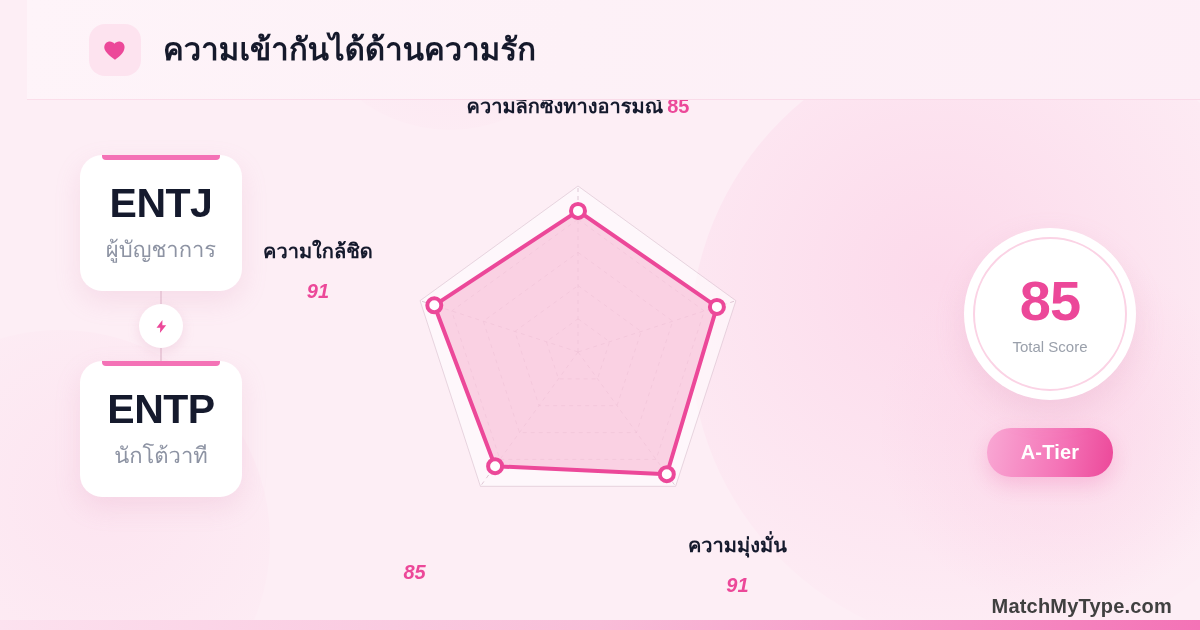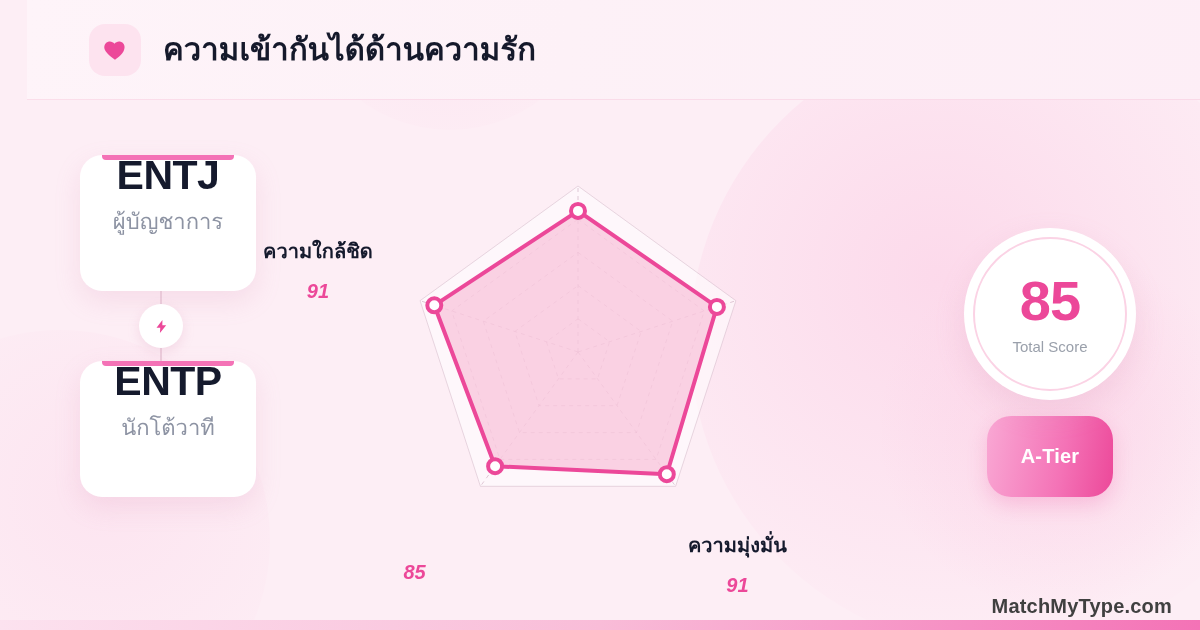--- a/index.html
+++ b/index.html
@@ -39,23 +39,23 @@
   }
   .heart-badge svg { width:26px; height:26px; display:block; }
   .header-title {
     font-size:31px; font-weight:bold; color:#15192b; letter-spacing:.1px;
     line-height:1.25; white-space:nowrap;
   }
 
   
   .types { position:absolute; left:80px; top:155px; width:162px; z-index:4; }
   .type-card {
-    position:relative; width:176px; height:136px; background:#fff; border-radius:22px;
+    position:relative; width:162px; height:136px; background:#fff; border-radius:22px;
     box-shadow:0 10px 26px rgba(214,139,176,.18);
-    display:flex; flex-direction:column; align-items:center; 
+    display:flex; flex-direction:column; align-items:center; justify-content:center;
     overflow:hidden;
   }
   .type-card .accent {
     position:absolute; top:0; left:22px; right:22px; height:5px;
     background:#f472b6; border-radius:0 0 4px 4px;
   }
   .type-code { font-size:41px; font-weight:bold; color:#151a2d; letter-spacing:-.5px; line-height:1; }
   .type-name { margin-top:13px; font-size:22px; color:#8d93a3; line-height:1.2; }
 
   .connector { height:70px; position:relative; display:flex; align-items:center; justify-content:center; }
@@ -93,21 +93,21 @@
     display:flex; flex-direction:column; align-items:center; justify-content:center;
     position:relative;
   }
   .score-circle::before{
     content:""; position:absolute; inset:9px; border-radius:50%;
     border:2px solid #fbd3e5;
   }
   .score-value { font-size:56px; font-weight:bold; color:#ec4899; line-height:1; letter-spacing:-1px; }
   .score-label { margin-top:9px; font-size:15px; font-weight:normal; color:#9aa0ab; }
   .tier-badge {
-    margin-top:16px; padding:29px 34px; border-radius:24px;
+    margin-top:28px; padding:13px 34px; border-radius:24px;
     background:linear-gradient(100deg,#f9a8d4 0%,#f472b6 60%,#ec4899 100%);
     color:#fff; font-size:20px; font-weight:bold; letter-spacing:.2px;
     box-shadow:0 8px 20px rgba(236,72,153,.22);
   }
 
   
   .watermark {
     position:absolute; right:28px; bottom:12px; z-index:6;
     font-size:20px; font-weight:bold; color:#404040; letter-spacing:.2px;
   }
@@ -179,20 +179,23 @@
       <polygon id="radar-area" fill="#f9c6dd" fill-opacity="0.78" stroke="#ec4899" stroke-width="4" stroke-linejoin="round" points="278.0,90.9 416.9,186.9 366.8,354.2 195.1,346.2 134.3,185.3"></polygon>
       <g id="radar-points">
           <circle cx="278.0" cy="90.9" r="7" fill="#ffffff" stroke="#ec4899" stroke-width="4"></circle>
           <circle cx="416.9" cy="186.9" r="7" fill="#ffffff" stroke="#ec4899" stroke-width="4"></circle>
           <circle cx="366.8" cy="354.2" r="7" fill="#ffffff" stroke="#ec4899" stroke-width="4"></circle>
           <circle cx="195.1" cy="346.2" r="7" fill="#ffffff" stroke="#ec4899" stroke-width="4"></circle>
           <circle cx="134.3" cy="185.3" r="7" fill="#ffffff" stroke="#ec4899" stroke-width="4"></circle>
         </g>
     </svg>
 
+    <div class="axis-label inline" id="lbl-0" style="left: 278px; top: -14px; transform: translate(-50%, -50%);">
+      <span>ความลึกซึ้งทางอารมณ์</span><span class="val">85</span>
+    </div>
     <div class="axis-label stacked" id="lbl-2" style="left: 437.42px; top: 445.4px; transform: translate(-50%, -50%);">
       <span>ความมุ่งมั่น</span><span class="val">91</span>
     </div>
     <div class="axis-label stacked" id="lbl-3" style="left: 114.58px; top: 445.4px; transform: translate(-50%, -50%);">
       <span class="val">85</span>
     </div>
     <div class="axis-label stacked" id="lbl-4" style="left: 17.9422px; top: 150.6px; transform: translate(-50%, -50%); text-align: center;">
       <span>ความใกล้ชิด</span><span class="val">91</span>
     </div>
   </div>

